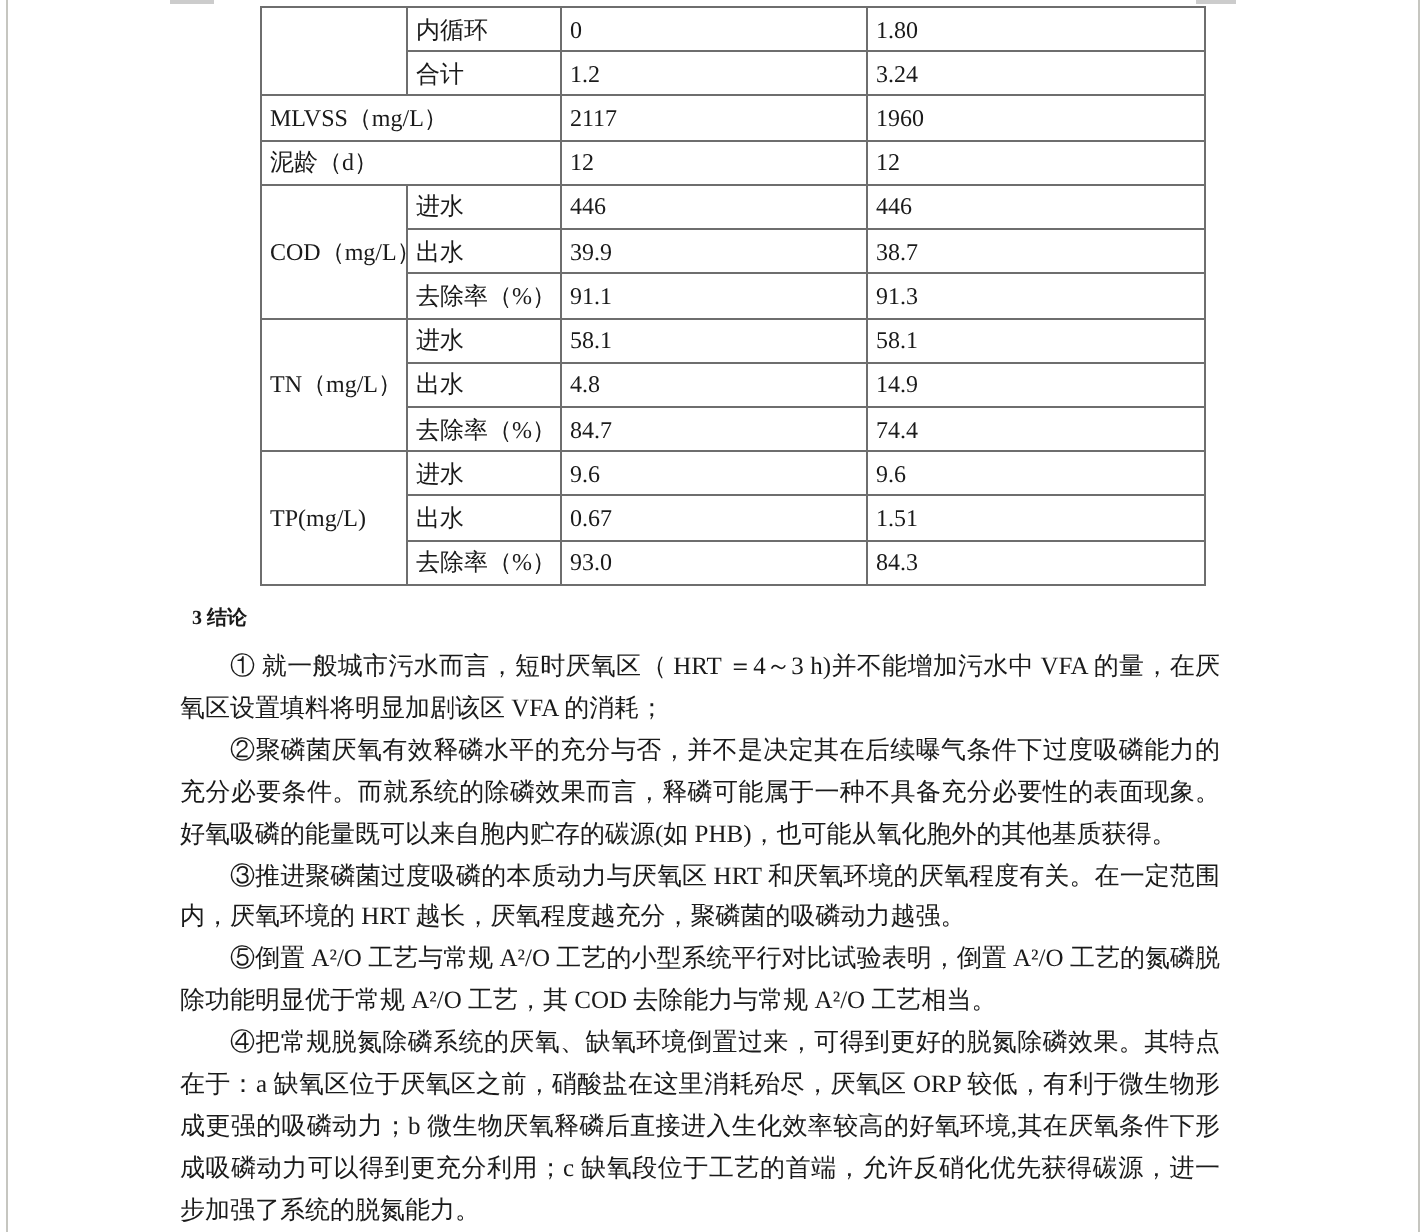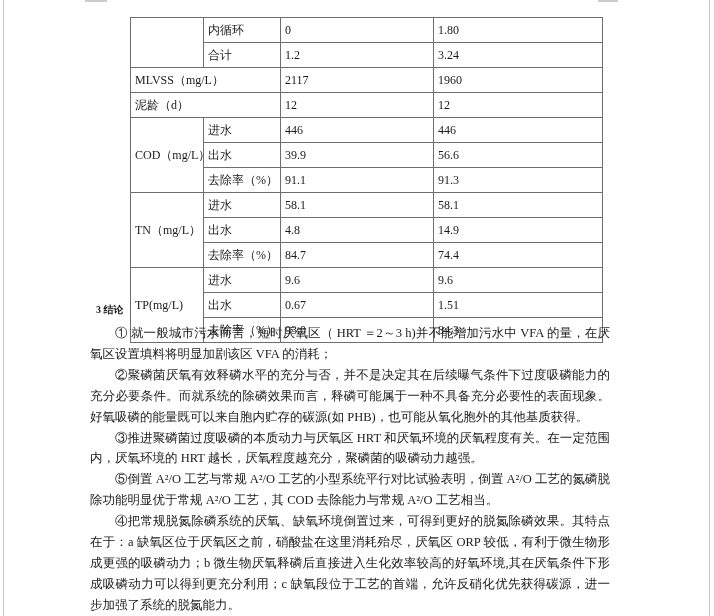--- a/index.html
+++ b/index.html
@@ -12,23 +12,23 @@
   
   .edge-line{position:absolute;top:0;bottom:0;width:1px;background:#c6c6c0;}
   .edge-left{left:3px;}
   .edge-right{left:709px;}
   .top-mark{position:absolute;top:0;height:2px;background:#cccccc;}
   .top-mark-1{left:85px;width:22px;}
   .top-mark-2{left:598px;width:20px;}
 
   
   table.data{
-    position:absolute;left:130px;top:17px;
+    position:absolute;left:130px;top:3px;
     border-collapse:collapse;table-layout:fixed;
-    width:452px;height:326px;
+    width:452px;height:290px;
     font-size:12px;line-height:14px;
   }
   table.data td{
     border:1px solid #6e6e6e;
     padding:0 0 0 4px;
     vertical-align:middle;
     white-space:nowrap;
     overflow:hidden;
   }
   .colw1{width:68px;} .colw2{width:72px;} .colw3{width:148px;} .colw4{width:164px;}
@@ -78,21 +78,21 @@
   </tr>
   <tr>
     <td rowspan="3">COD（mg/L）</td>
     <td>进水</td>
     <td>446</td>
     <td>446</td>
   </tr>
   <tr>
     <td>出水</td>
     <td>39.9</td>
-    <td>56.6</td>
+    <td>38.7</td>
   </tr>
   <tr>
     <td>去除率（%）</td>
     <td>91.1</td>
     <td>91.3</td>
   </tr>
   <tr>
     <td rowspan="3">TN（mg/L）</td>
     <td>进水</td>
     <td>58.1</td>
@@ -122,19 +122,19 @@
   <tr>
     <td>去除率（%）</td>
     <td>93.0</td>
     <td>84.3</td>
   </tr>
 </tbody>
   </table>
 
 <div class="content">
   <h3 class="section-heading">3 结论</h3>
-  <p>① 就一般城市污水而言，短时厌氧区（ HRT ＝2～3 h)并不能增加污水中 VFA 的量，在厌氧区设置填料将明显加剧该区 VFA 的消耗；</p>
+  <p>① 就一般城市污水而言，短时厌氧区（ HRT ＝4～3 h)并不能增加污水中 VFA 的量，在厌氧区设置填料将明显加剧该区 VFA 的消耗；</p>
   <p>②聚磷菌厌氧有效释磷水平的充分与否，并不是决定其在后续曝气条件下过度吸磷能力的充分必要条件。而就系统的除磷效果而言，释磷可能属于一种不具备充分必要性的表面现象。好氧吸磷的能量既可以来自胞内贮存的碳源(如 PHB)，也可能从氧化胞外的其他基质获得。</p>
   <p>③推进聚磷菌过度吸磷的本质动力与厌氧区 HRT 和厌氧环境的厌氧程度有关。在一定范围内，厌氧环境的 HRT 越长，厌氧程度越充分，聚磷菌的吸磷动力越强。</p>
   <p>⑤倒置 A²/O 工艺与常规 A²/O 工艺的小型系统平行对比试验表明，倒置 A²/O 工艺的氮磷脱除功能明显优于常规 A²/O 工艺，其 COD 去除能力与常规 A²/O 工艺相当。</p>
   <p>④把常规脱氮除磷系统的厌氧、缺氧环境倒置过来，可得到更好的脱氮除磷效果。其特点在于：a 缺氧区位于厌氧区之前，硝酸盐在这里消耗殆尽，厌氧区 ORP 较低，有利于微生物形成更强的吸磷动力；b 微生物厌氧释磷后直接进入生化效率较高的好氧环境,其在厌氧条件下形成吸磷动力可以得到更充分利用；c 缺氧段位于工艺的首端，允许反硝化优先获得碳源，进一步加强了系统的脱氮能力。</p>
   <p>⑥由于取消了内循环，倒置 A²/O 工艺在流程上更为简捷。同时，参与回流的全部污泥均经历了完整的厌氧—好氧过程，在除磷方面具有一种“群体效应”，是十分有利的。</p>
 </div>
 
 </body></html>

